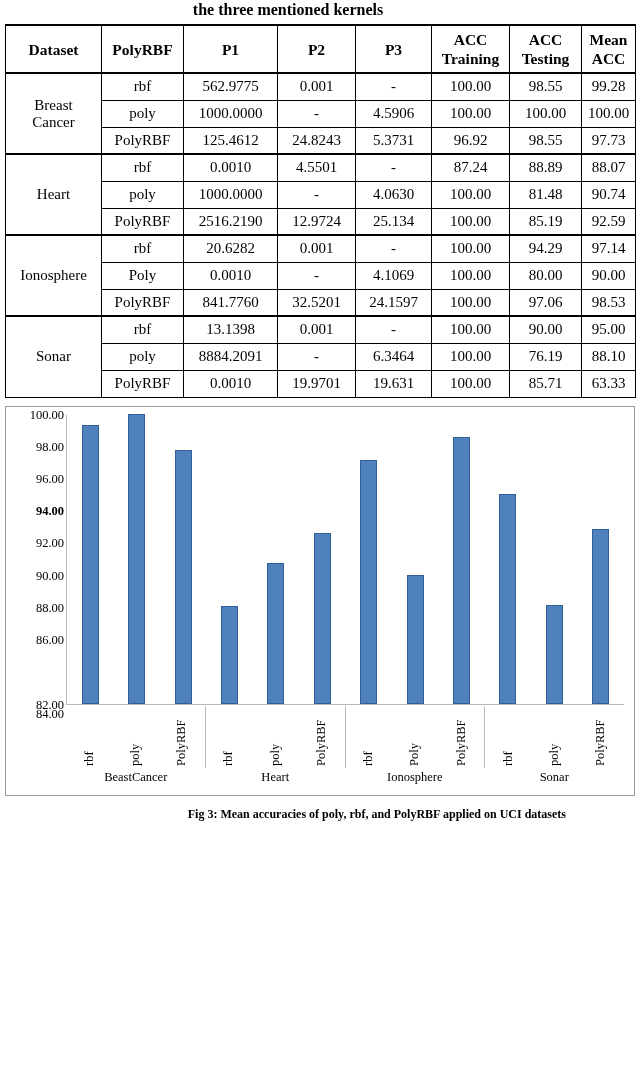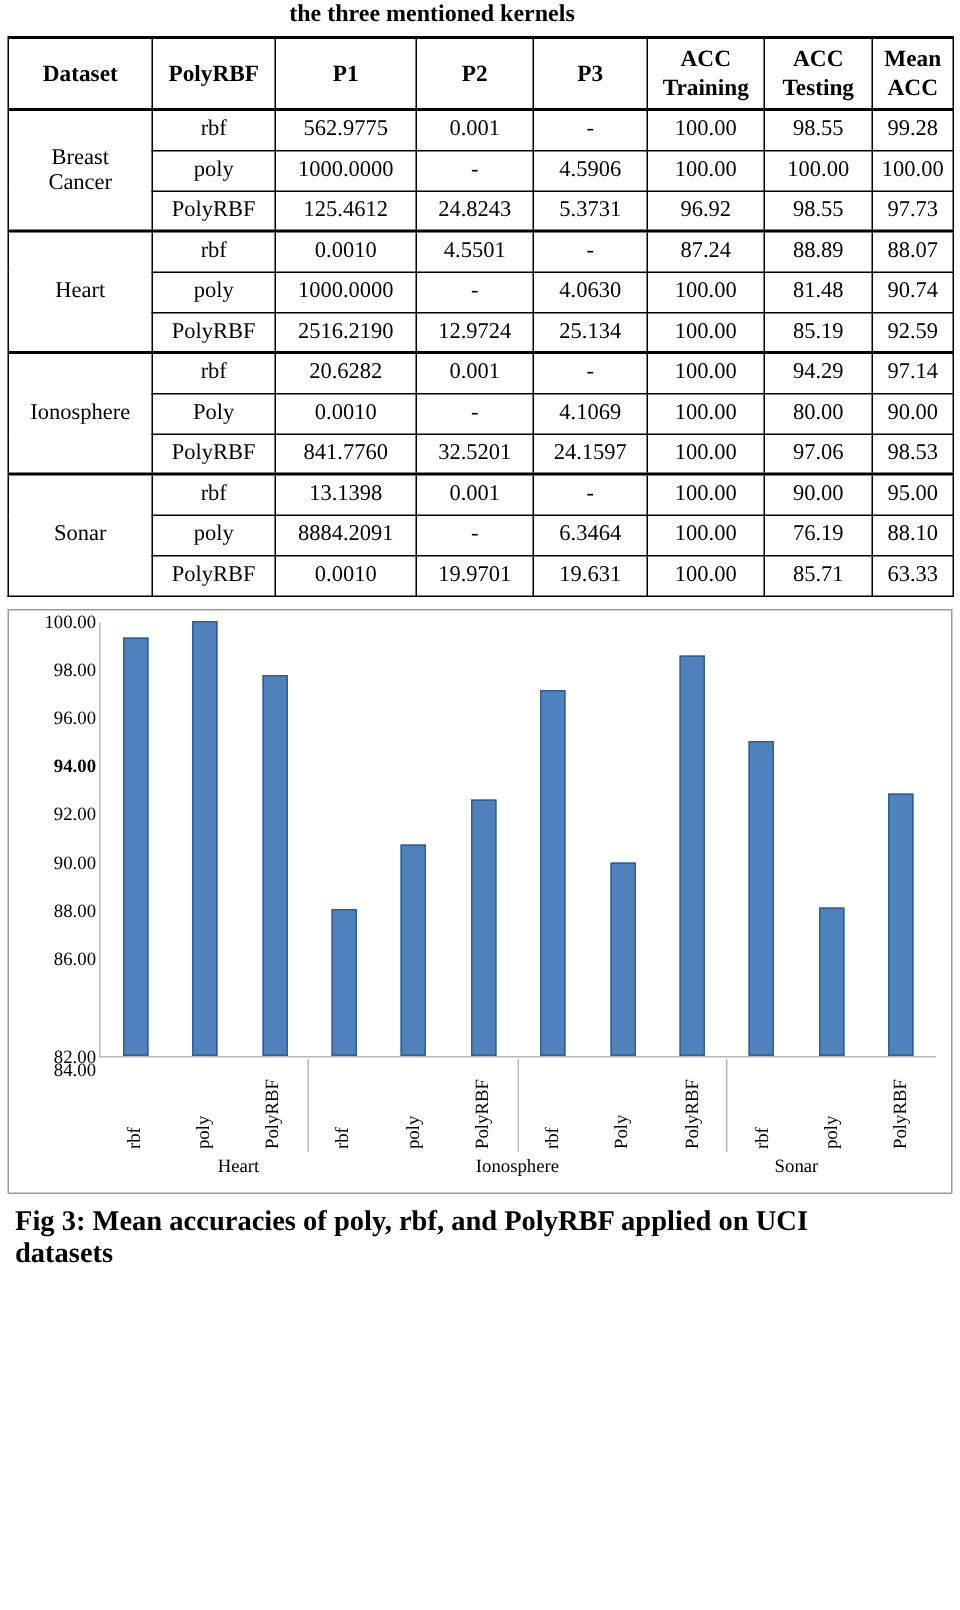--- a/index.html
+++ b/index.html
@@ -156,23 +156,23 @@
     height: 20px;
     display: flex;
   }
   .glab {
     flex: 1;
     text-align: center;
     font-size: 12.5px;
     font-family: "Liberation Serif", serif;
   }
   .caption-bottom {
-    text-align: left;
+    text-align: right;
     font-weight: bold;
-    font-size: 19px;
+    font-size: 12px;
     line-height: 21px;
     margin-top: 8px;
     padding: 0 10px;
   }
 </style>
 </head>
 <body>
 
 <div class="page">
 
@@ -397,20 +397,21 @@
             <span class="xlab">Poly</span>
             <span class="xlab">PolyRBF</span>
           </div>
           <div class="xgrp">
             <span class="xlab">rbf</span>
             <span class="xlab">poly</span>
             <span class="xlab">PolyRBF</span>
           </div>
         </div>
       <div class="grouplabels" id="grouplabels">
+          <div class="glab">BeastCancer</div>
           <div class="glab">Heart</div>
           <div class="glab">Ionosphere</div>
           <div class="glab">Sonar</div>
         </div>
     </div>
   </div>
 
   <div class="caption-bottom">Fig 3:  Mean accuracies of poly, rbf, and PolyRBF applied on UCI datasets</div>
 
 </div>

